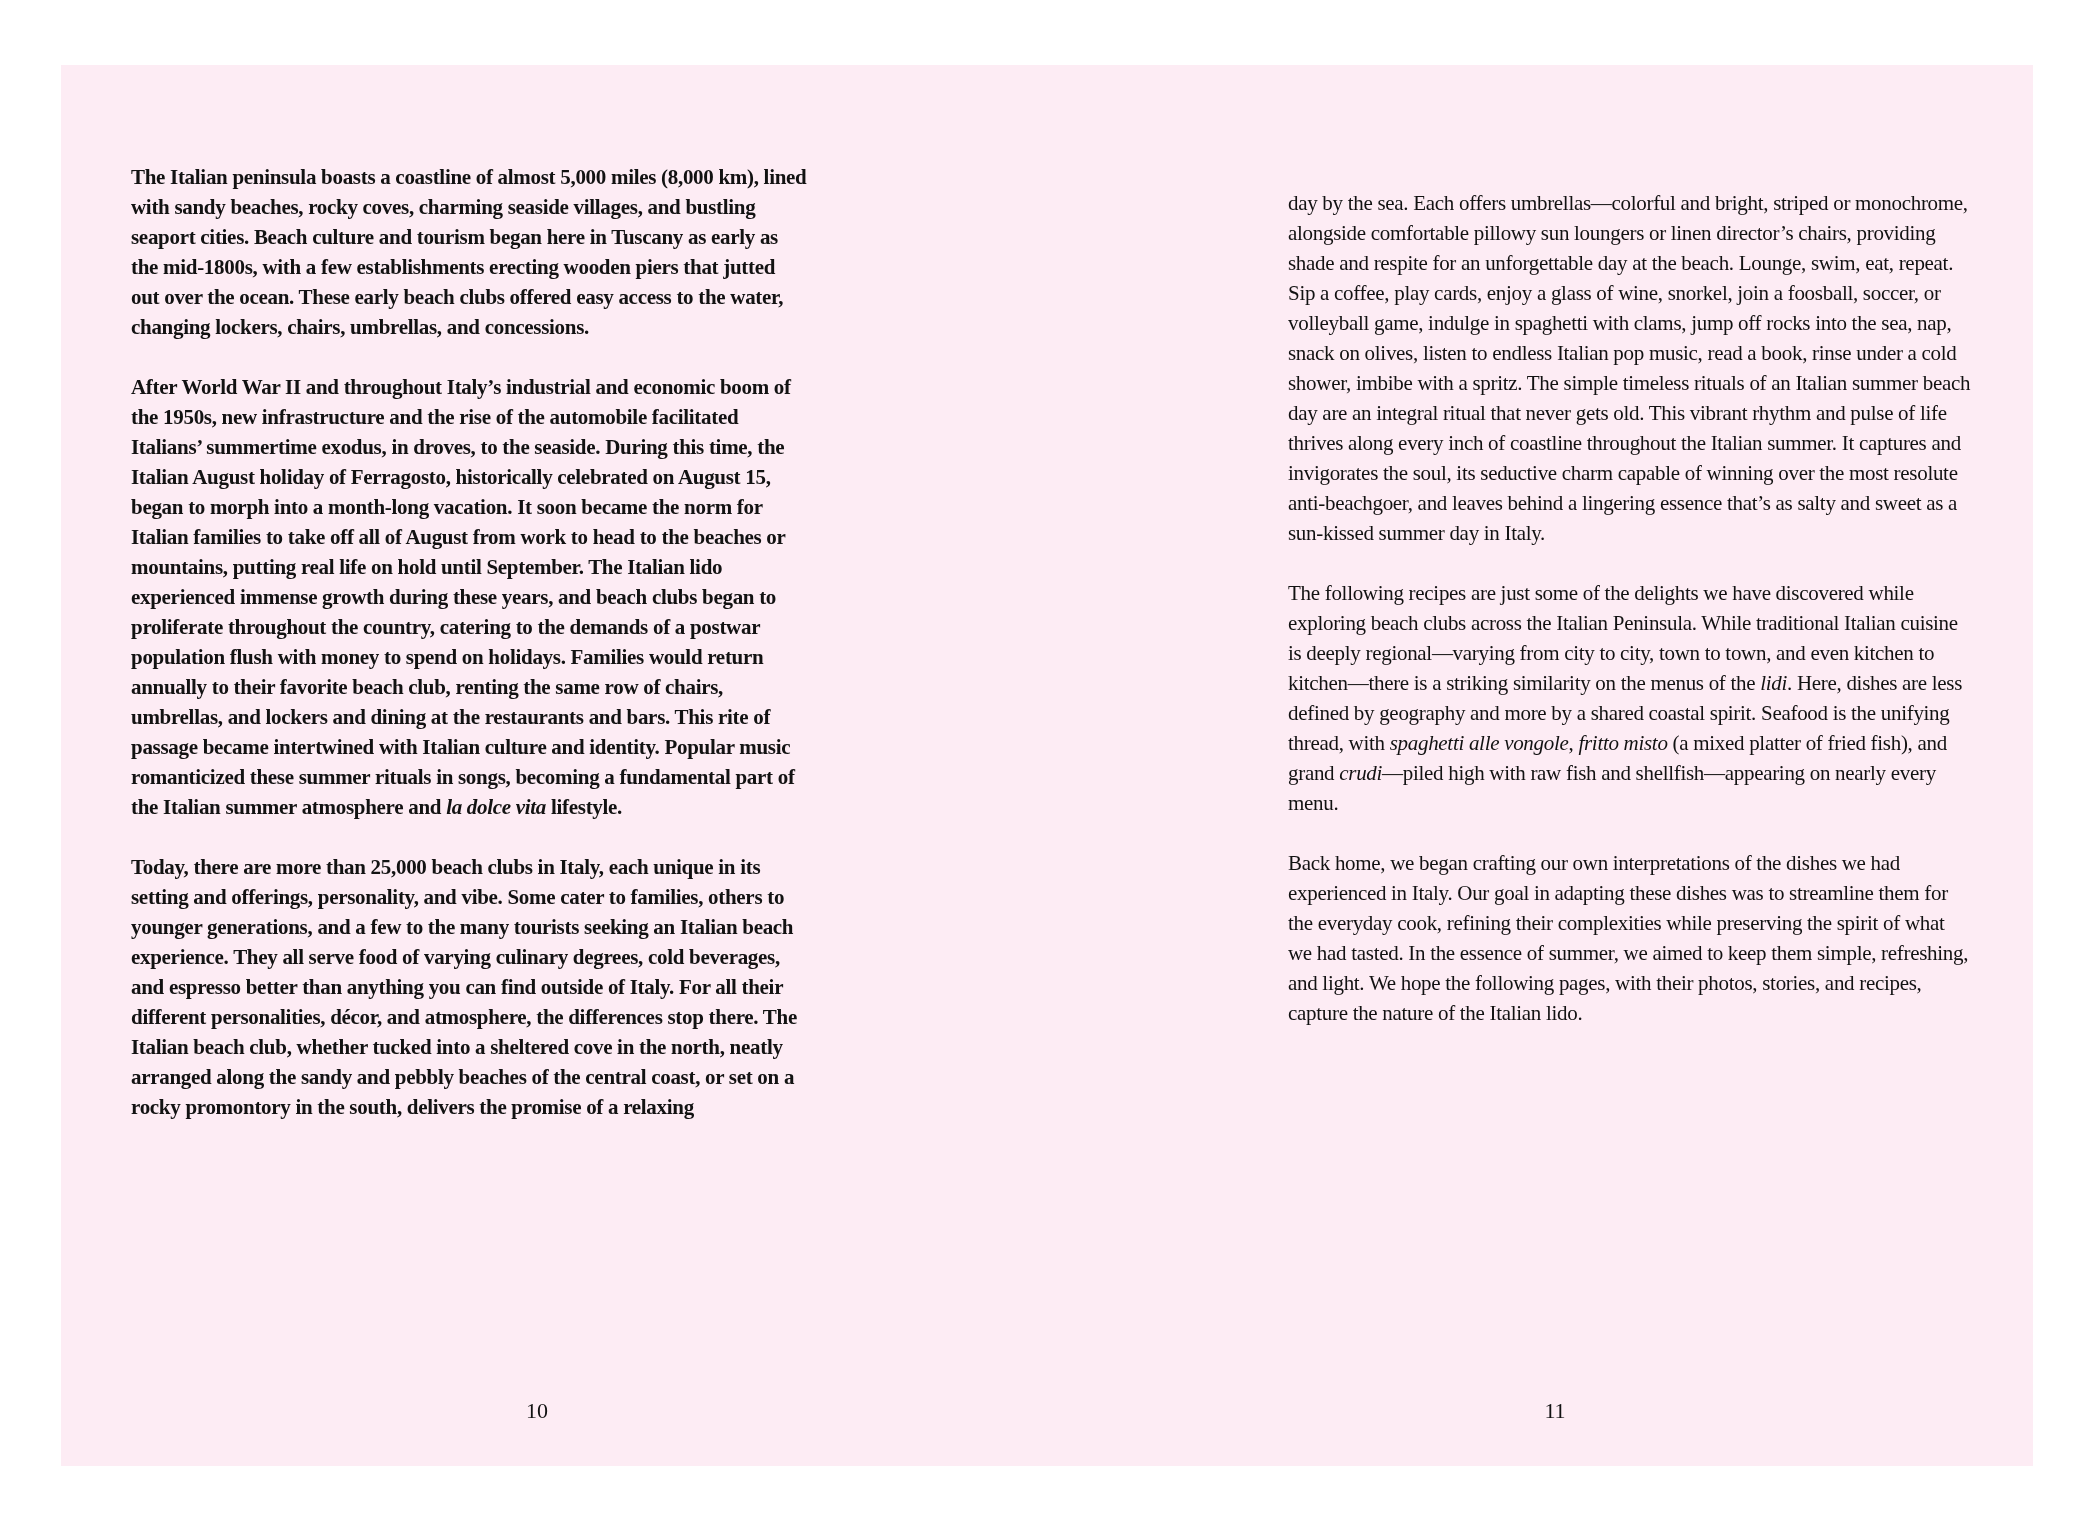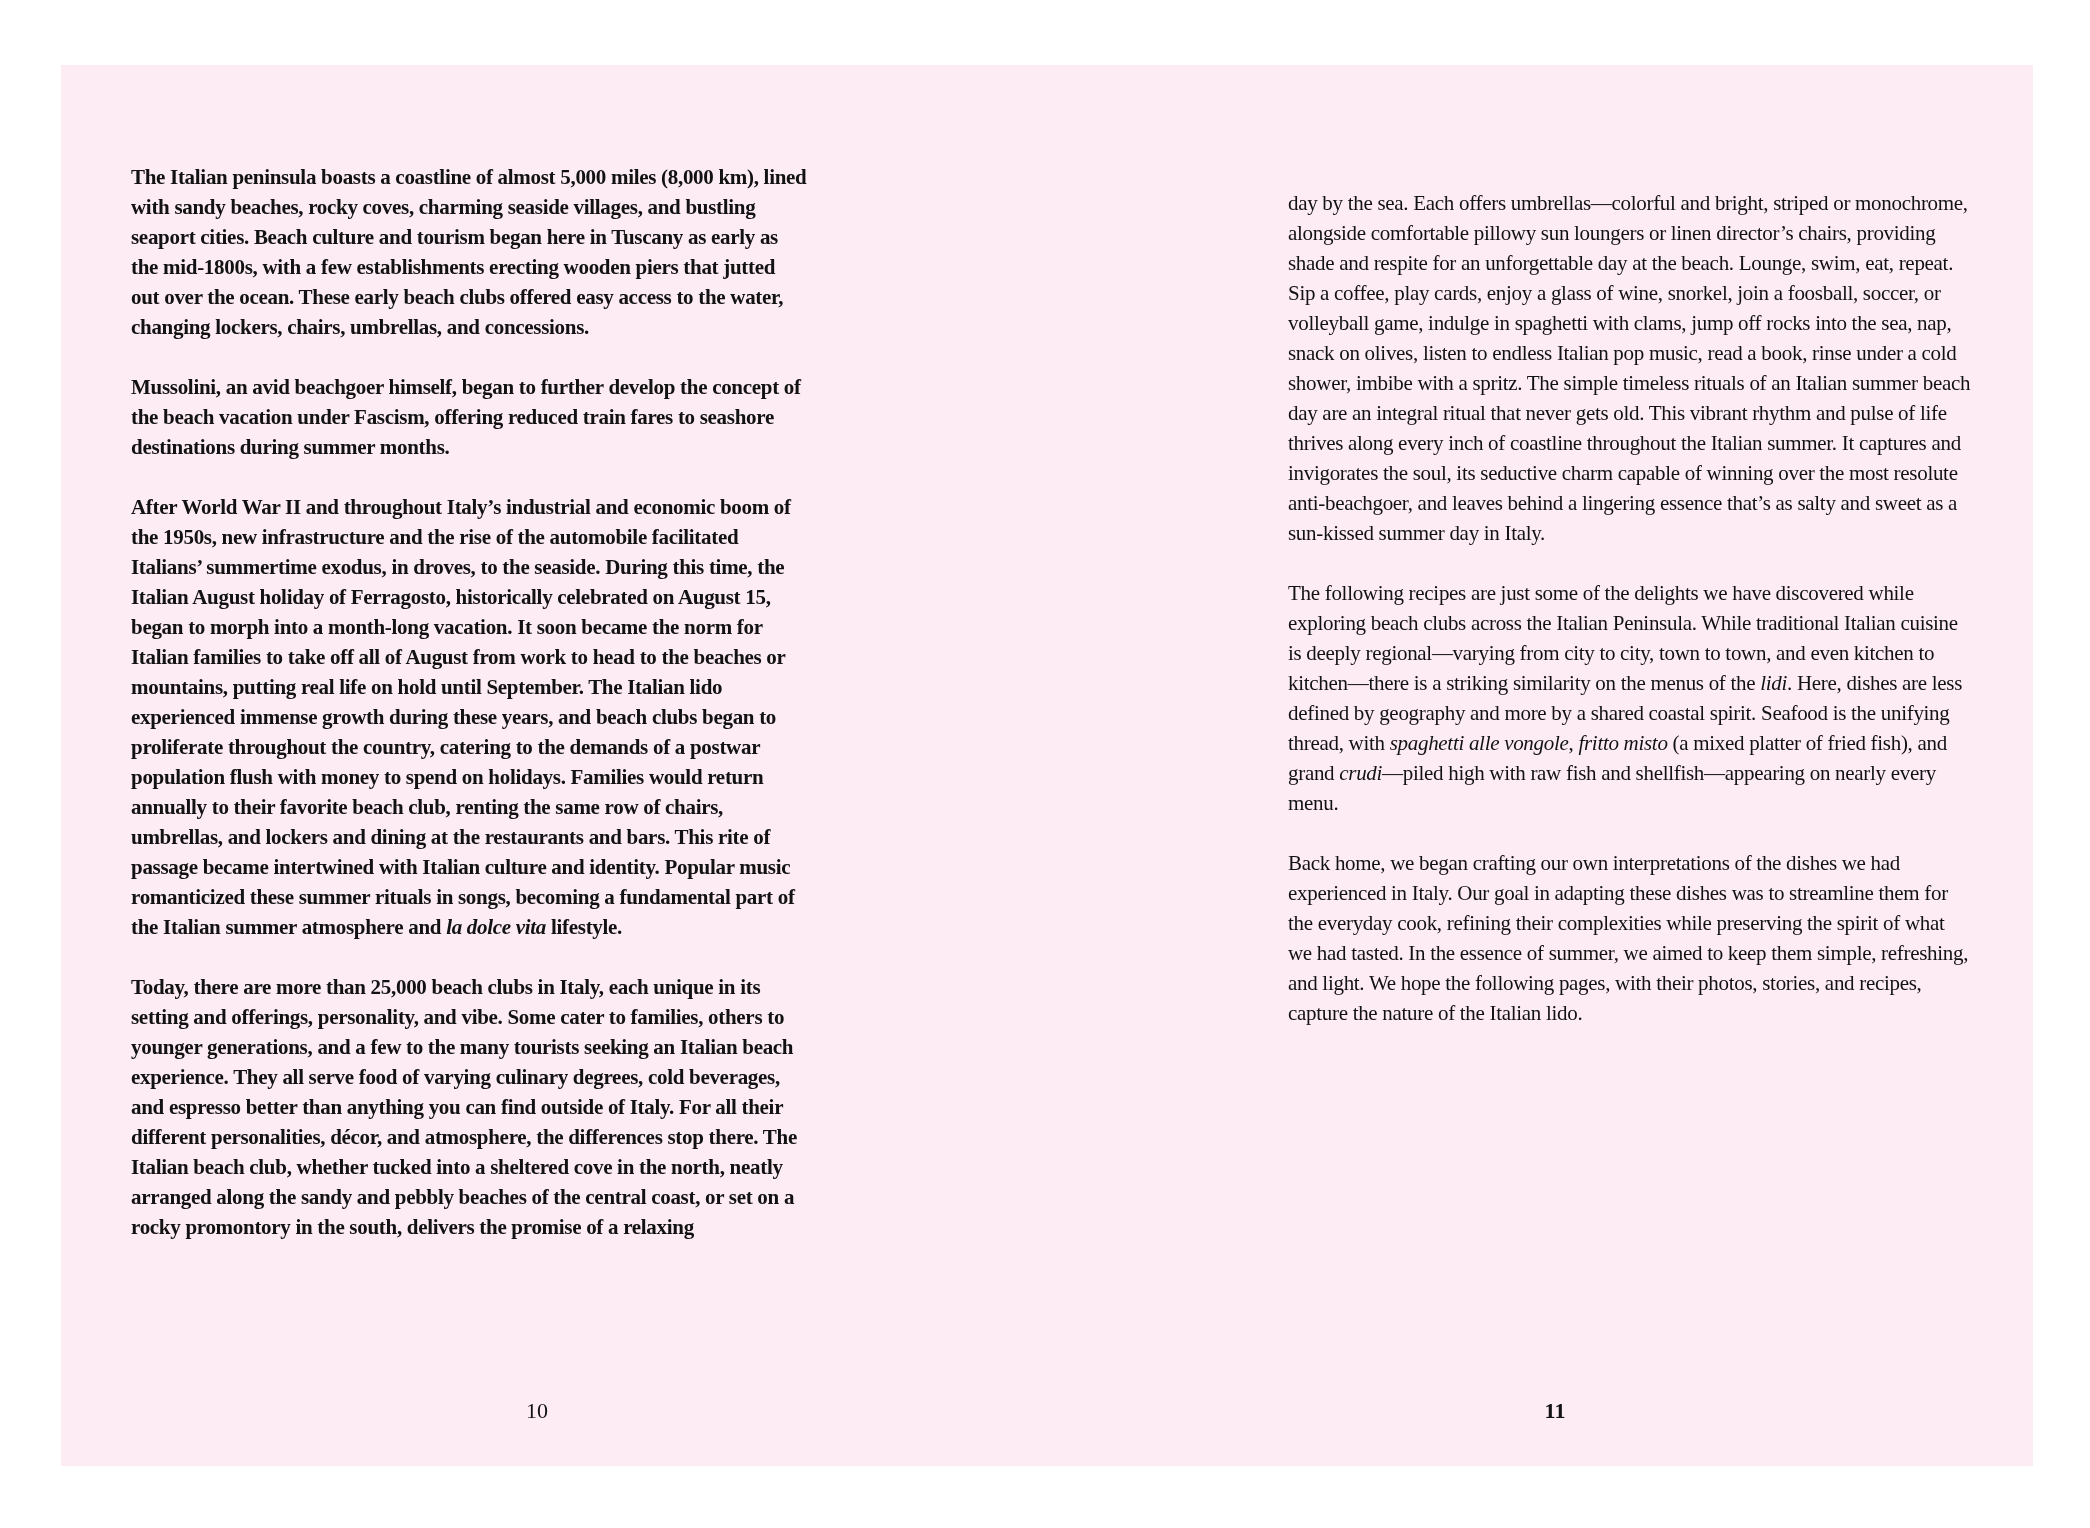--- a/index.html
+++ b/index.html
@@ -44,30 +44,29 @@
     position: absolute;
     width: 120px;
     top: 1333px;
     text-align: center;
     font-family: "Liberation Serif", "DejaVu Serif", serif;
     font-size: 22px;
     line-height: 26px;
     color: var(--text-color, #121212);
   }
   .pagenum.left-num  { left: 416px; }
-  .pagenum.right-num { left: 1434px; font-weight: bold; }
+  .pagenum.right-num { left: 1434px; }
 </style>
 </head>
 <body>
 
 <div class="panel">
   <section class="page left">
     <div class="col">
         <p><span>The Italian peninsula boasts a coastline of almost 5,000 miles (8,000 km), lined with sandy beaches, rocky coves, charming seaside villages, and bustling seaport cities. Beach culture and tourism began here in Tuscany as early as the mid-1800s, with a few establishments erecting wooden piers that jutted out over the ocean. These early beach clubs offered easy access to the water, changing lockers, chairs, umbrellas, and concessions.</span></p>
-        <p><span>Mussolini, an avid beachgoer himself, began to further develop the concept of the beach vacation under Fascism, offering reduced train fares to seashore destinations during summer months.</span></p>
         <p><span>After World War II and throughout Italy’s industrial and economic boom of the 1950s, new infrastructure and the rise of the automobile facilitated Italians’ summertime exodus, in droves, to the seaside. During this time, the Italian August holiday of Ferragosto, historically celebrated on August 15,  began to morph into a month-long vacation. It soon became the norm for Italian families to take off all of August from work to head to the beaches or mountains, putting real life on hold until September. The Italian lido experienced immense growth during these years, and beach clubs began to proliferate throughout the country, catering to the demands of a postwar population flush with money to spend on holidays. Families would return annually to their favorite beach club, renting the same row of chairs, umbrellas, and lockers and dining at the restaurants and bars. This rite of passage became intertwined with Italian culture and identity. Popular music romanticized these summer rituals in songs, becoming a fundamental part of the Italian summer atmosphere and </span><span class="it">la dolce vita</span><span> lifestyle.</span></p>
         <p><span>Today, there are more than 25,000 beach clubs in Italy, each unique in its setting and offerings, personality, and vibe. Some cater to families, others to younger generations, and a few to the many tourists seeking an Italian beach experience. They all serve food of varying culinary degrees, cold beverages, and espresso better than anything you can find outside of Italy. For all their different personalities, décor, and atmosphere, the differences stop there. The Italian beach club, whether tucked into a sheltered cove in the north, neatly arranged along the sandy and pebbly beaches of the central coast, or set on a rocky promontory in the south, delivers the promise of a relaxing</span></p>
       </div>
   </section>
   <section class="page right">
     <div class="col">
         <p><span>day by the sea. Each offers umbrellas—colorful and bright, striped or monochrome, alongside comfortable pillowy sun loungers or linen director’s chairs, providing shade and respite for an unforgettable day at the beach. Lounge, swim, eat, repeat. Sip a coffee, play cards, enjoy a glass of wine, snorkel, join a foosball, soccer, or volleyball game, indulge in spaghetti with clams, jump off rocks into the sea, nap, snack on olives, listen to endless Italian pop music, read a book, rinse under a cold shower, imbibe with a spritz. The simple timeless rituals of an Italian summer beach day are an integral ritual that never gets old. This vibrant rhythm and pulse of life thrives along every inch of coastline throughout the Italian summer. It captures and invigorates the soul, its seductive charm capable of winning over the most resolute anti-beachgoer, and leaves behind a lingering essence that’s as salty and sweet as a sun-kissed summer day in Italy.</span></p>
         <p><span>The following recipes are just some of the delights we have discovered while exploring beach clubs across the Italian Peninsula. While traditional Italian cuisine is deeply regional—varying from city to city, town to town, and even kitchen to kitchen—there is a striking similarity on the menus of the </span><span class="it">lidi</span><span>. Here, dishes are less defined by geography and more by a shared coastal spirit. Seafood is the unifying thread, with </span><span class="it">spaghetti alle vongole</span><span>, </span><span class="it">fritto misto</span><span> (a mixed platter of fried fish), and grand </span><span class="it">crudi</span><span>—piled high with raw fish and shellfish—appearing on nearly every menu.</span></p>
         <p><span>Back home, we began crafting our own interpretations of the dishes we had experienced in Italy. Our goal in adapting these dishes was to streamline them for the everyday cook, refining their complexities while preserving the spirit of what we had tasted. In the essence of summer, we aimed to keep them simple, refreshing, and light. We hope the following pages, with their photos, stories, and recipes, capture the nature of the Italian lido.</span></p>
       </div>

